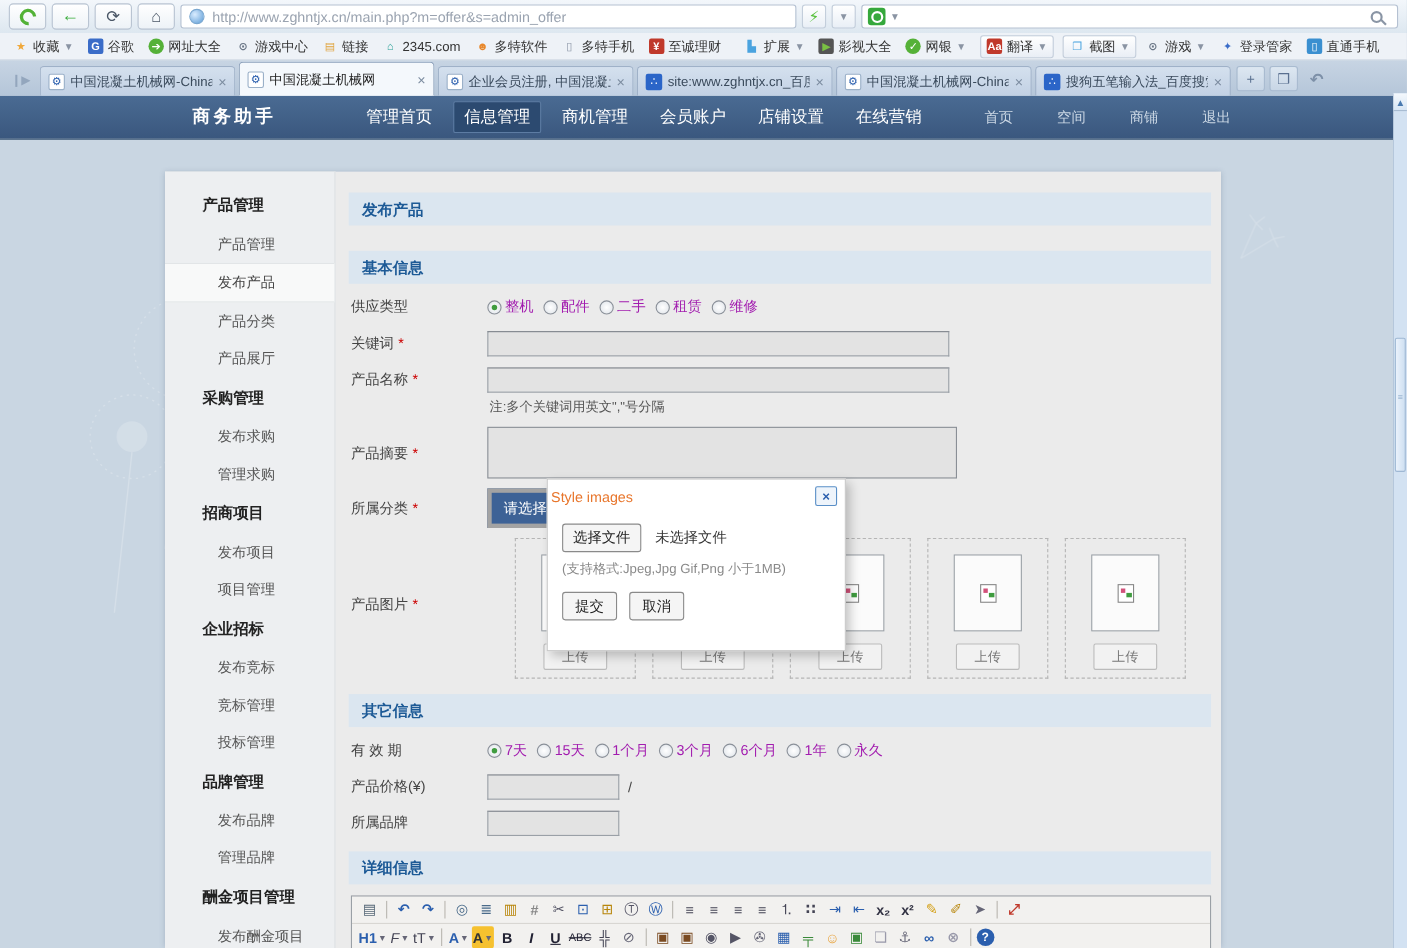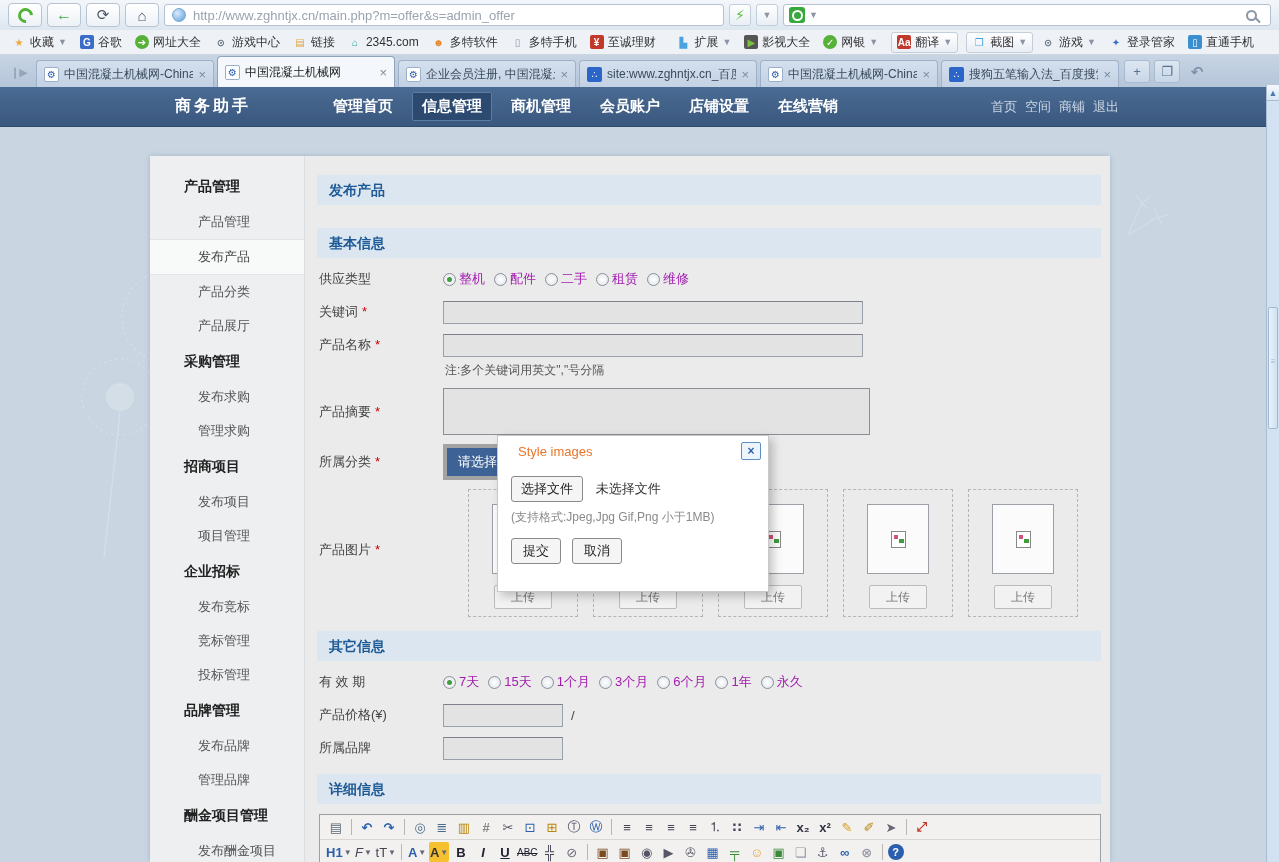--- a/index.html
+++ b/index.html
@@ -38,23 +38,23 @@
   .tab .x{color:#7c8ca0;font-size:13px;flex-shrink:0}
   .favicon{width:15px;height:15px;font-size:10px;display:flex;align-items:center;justify-content:center;border-radius:2px;flex-shrink:0}
   .fav-gear{background:#fff;border:1px solid #9ab0c8;color:#2b5fae}
   .fav-paw{background:#2b65c8;color:#fff}
   .strip-btn{width:26px;height:23px;margin:0 2px 4px 2px;display:flex;align-items:center;justify-content:center;border:1px solid #a9bbd0;border-radius:3px;background:linear-gradient(#dde7f1,#c8d6e6);color:#5a7090;font-size:13px}
 
   
   .appnav{position:absolute;top:87px;left:0;right:0;height:40px;background:linear-gradient(#4a6b93,#3a577e);display:flex;align-items:center;color:#fff;z-index:5;border-bottom:1px solid #2e4a6b}
   .brand{margin-left:175px;font-size:16px;letter-spacing:3px;font-weight:bold}
   .menu{display:flex;margin-left:72px;gap:9px}
-  .mi{padding:5px 10px;font-size:15px;font-weight:bold;white-space:nowrap}
+  .mi{padding:5px 10px;font-size:15px;font-weight:normal;white-space:nowrap}
   .mi.active{background:#2c4a70;border:1px solid #5d7ca3;border-radius:2px;padding:4px 9px}
-  .userlinks{margin-left:auto;margin-right:160px;display:flex;gap:8px;font-size:13px;color:#ccd8e5}
+  .userlinks{margin-left:auto;margin-right:160px;display:flex;gap:40px;font-size:13px;color:#ccd8e5}
 
   
   .page{position:absolute;top:127px;left:0;right:0;bottom:0;background:#c9d6e2;overflow:hidden}
   .watermark{position:absolute;pointer-events:none}
   .panel{position:absolute;left:150px;top:29px;width:960px;bottom:0;display:flex;background:#ebebeb;box-shadow:0 0 5px rgba(80,100,125,.3)}
   .sidebar{width:155px;background:#edeff1;border-right:1px solid #dcdfe2;padding-top:12px;flex-shrink:0}
   .sb-h{font-weight:bold;font-size:14px;color:#222;padding:10px 0 9px 34px}
   .sb-i{font-size:13px;color:#555;padding:8px 0 8px 48px}
   .sb-i.sel{background:#f8f9f9;border-top:1px solid #e2e5e7;border-bottom:1px solid #e2e5e7;color:#444}
   .main{flex:1;padding:19px 9px 0 12px;position:relative}
@@ -78,21 +78,21 @@
   .uploads{display:flex;gap:15px;margin-left:25px}
   .slot{width:110px;height:128px;border:1px dashed #b5b5b5;display:flex;flex-direction:column;align-items:center;padding-top:14px}
   .slot-inner{width:62px;height:70px;border:1px solid #9aa0a6;background:#fbfbfb;display:flex;align-items:center;justify-content:center}
   .broken{width:15px;height:17px;background:#fff;border:1px solid #888;position:relative}
   .broken::before{content:"";position:absolute;left:2px;top:3px;width:4px;height:4px;background:#d2527a}
   .broken::after{content:"";position:absolute;left:7px;top:7px;width:5px;height:4px;background:#3f9c3f}
   .upload-btn{margin-top:11px;width:58px;height:24px;background:#f2f2f2;border:1px solid #bbb;color:#777;font-size:12px;display:flex;align-items:center;justify-content:center;border-radius:2px}
 
   
   .modal{position:absolute;left:192px;top:279px;width:272px;height:157px;background:#fff;border:1px solid #c8c8c8;box-shadow:4px 4px 9px rgba(0,0,0,.22);z-index:20}
-  .modal-hd{display:flex;align-items:center;height:27px;padding:3px 7px 0 20px}
+  .modal-hd{display:flex;align-items:center;height:27px;padding:3px 7px 0 3px}
   .modal-title{color:#e8762c;font-size:13px;flex:1}
   .modal-x{width:20px;height:18px;border:1px solid #5a8fc7;background:#eef4fb;color:#2b5fae;font-size:12px;font-weight:bold;display:flex;align-items:center;justify-content:center;border-radius:2px}
   .modal-body{padding:13px 0 0 13px;font-size:13px}
   .file-btn{display:inline-block;border:1px solid #8a8a8a;border-radius:3px;background:#f5f5f5;padding:3px 9px;font-size:13px;color:#222}
   .no-file{margin-left:9px}
   .modal-note{color:#8a8a8a;font-size:12px;margin-top:7px}
   .modal-actions{margin-top:12px;display:flex;gap:11px}
   .m-btn{border:1px solid #8a8a8a;border-radius:3px;background:#f5f5f5;padding:3px 11px;font-size:13px;color:#222}
 
   

